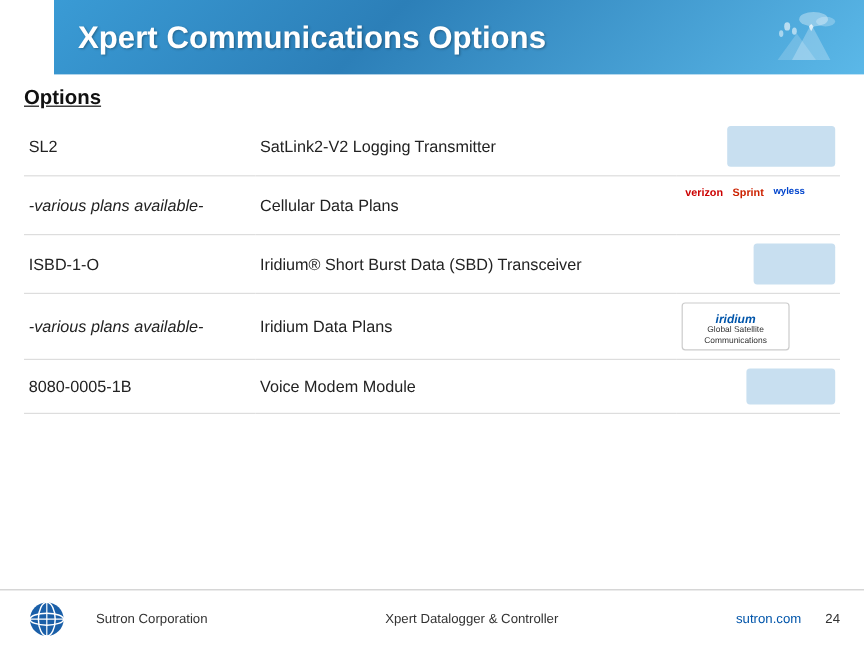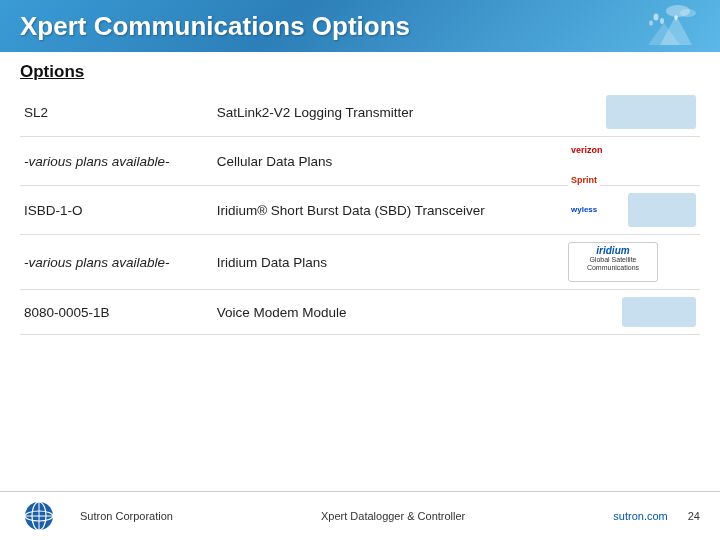--- a/index.html
+++ b/index.html
@@ -12,21 +12,22 @@
       position: relative;
     }
 
     
     .header {
       background: linear-gradient(135deg, #3a9bd5 0%, #2c7fb8 40%, #5bb8e8 100%);
       padding: 12px 20px 12px 20px;
       display: flex;
       align-items: center;
       justify-content: space-between;
-      height: 52px;
+      height: 62px;
+      margin-left: 45px;
     }
     .header-title {
       color: #fff;
       font-size: 26px;
       font-weight: bold;
       text-shadow: 1px 1px 2px rgba(0,0,0,0.3);
     }
     .header-icon {
       width: 56px;
       height: 50px;
@@ -96,22 +97,22 @@
     
     .img-gprs {
       width: 60px; height: 34px;
       background: linear-gradient(135deg, #1155aa, #3388cc);
       border-radius: 4px;
     }
     
     .img-cellular {
       width: 90px; height: 34px;
       display: flex;
-      flex-direction: column;
-      gap: 18px;
+      flex-direction: row;
+      gap: 2px;
       align-items: flex-start;
       background: transparent;
     }
     .cellular-brand {
       font-size: 9px;
       font-weight: bold;
       color: #cc0000;
       background: #fff;
       padding: 1px 3px;
       border-radius: 2px;
@@ -144,21 +145,21 @@
     }
     
     .img-iridium {
       width: 90px; height: 40px;
       background: #fff;
       border: 1px solid #ccc;
       border-radius: 3px;
       display: flex;
       flex-direction: column;
       align-items: center;
-      justify-content: flex-start;
+      justify-content: flex-end;
       font-size: 8px;
       color: #333;
       text-align: center;
       padding: 2px;
     }
     .iridium-logo-text {
       font-size: 10px;
       font-weight: bold;
       color: #0055aa;
       font-style: italic;

